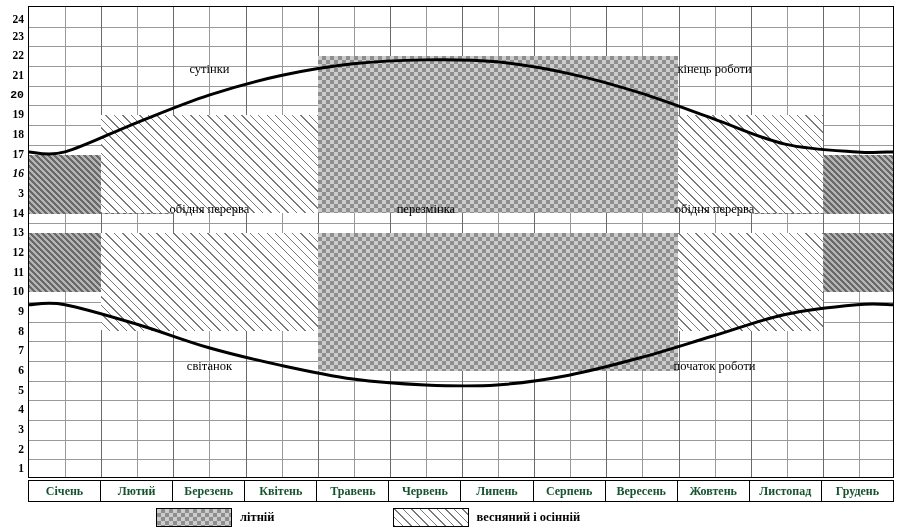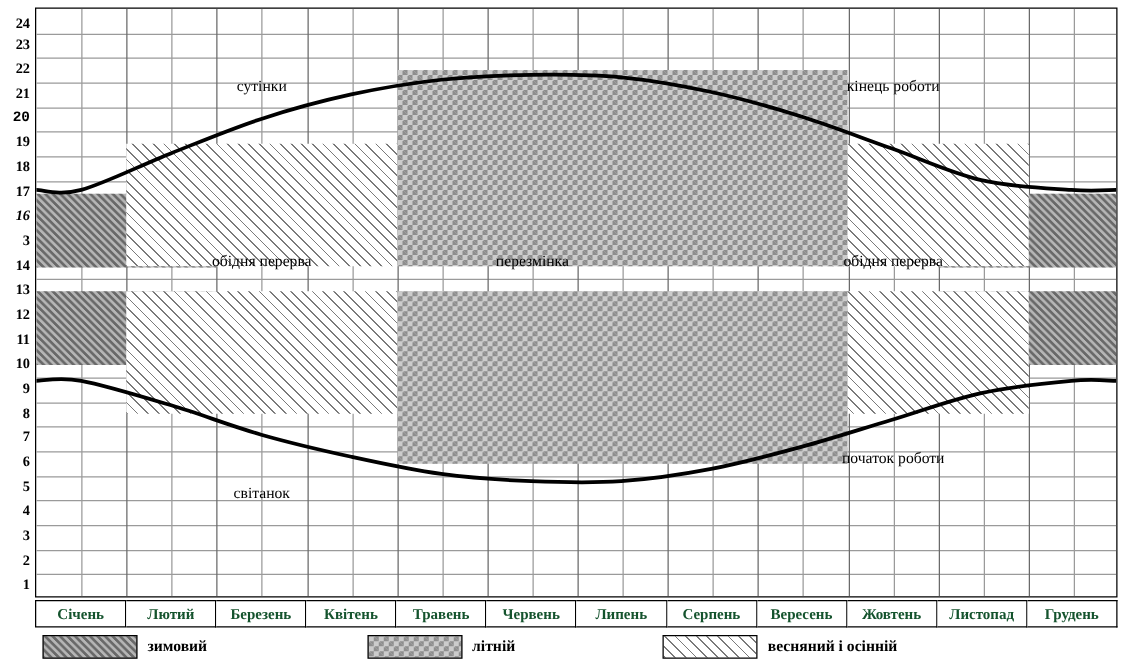--- a/index.html
+++ b/index.html
@@ -255,45 +255,41 @@
     <svg class="curves" id="curves" viewBox="0 0 866 472" preserveAspectRatio="none">
         <path d="M 0.00 145.53 C 6.01 145.53, 18.04 150.45, 36.08 145.53 C 54.13 140.62, 84.19 125.54, 108.25 116.03 C 132.31 106.53, 156.36 96.37, 180.42 88.50 C 204.47 80.63, 228.53 74.08, 252.58 68.83 C 276.64 63.59, 300.69 59.66, 324.75 57.03 C 348.81 54.41, 372.86 53.43, 396.92 53.10 C 420.97 52.77, 445.03 52.77, 469.08 55.07 C 493.14 57.36, 517.19 61.62, 541.25 66.87 C 565.31 72.11, 589.36 78.99, 613.42 86.53 C 637.47 94.07, 661.53 103.58, 685.58 112.10 C 709.64 120.62, 733.69 132.09, 757.75 137.67 C 781.81 143.24, 811.88 144.22, 829.92 145.53 C 847.96 146.84, 859.99 145.53, 866.00 145.53" fill="none" stroke="#000000" stroke-width="3" stroke-linecap="round"></path>
         <path d="M 0.00 298.93 C 6.01 298.93, 18.04 295.66, 36.08 298.93 C 54.13 302.21, 84.19 311.39, 108.25 318.60 C 132.31 325.81, 156.36 335.32, 180.42 342.20 C 204.47 349.08, 228.53 354.66, 252.58 359.90 C 276.64 365.14, 300.69 370.39, 324.75 373.67 C 348.81 376.94, 372.86 378.58, 396.92 379.57 C 420.97 380.55, 445.03 381.21, 469.08 379.57 C 493.14 377.93, 517.19 374.32, 541.25 369.73 C 565.31 365.14, 589.36 358.59, 613.42 352.03 C 637.47 345.48, 661.53 337.61, 685.58 330.40 C 709.64 323.19, 733.69 314.01, 757.75 308.77 C 781.81 303.52, 811.88 300.57, 829.92 298.93 C 847.96 297.29, 859.99 298.93, 866.00 298.93" fill="none" stroke="#000000" stroke-width="3" stroke-linecap="round"></path>
       </svg>
     <div id="annot-layer">
         <div class="annot" style="left: 180.417px; top: 54.9333px; transform: translateX(-50%);">сутінки</div>
         <div class="annot" style="left: 685.583px; top: 54.9333px; transform: translateX(-50%);">кінець роботи</div>
         <div class="annot" style="left: 180.417px; top: 194.567px; transform: translateX(-50%);">обідня перерва</div>
         <div class="annot" style="left: 396.917px; top: 194.567px; transform: translateX(-50%);">перезмінка</div>
         <div class="annot" style="left: 685.583px; top: 194.567px; transform: translateX(-50%);">обідня перерва</div>
-        <div class="annot" style="left: 180.417px; top: 351.9px; transform: translateX(-50%); margin-top: 28px;">світанок</div>
+        <div class="annot" style="left: 180.417px; top: 351.9px; transform: translateX(-50%);">світанок</div>
         <div class="annot" style="left: 685.583px; top: 351.9px; transform: translateX(-50%);">початок роботи</div>
       </div>
   </div>
 
   <div class="months" id="months-axis">
       <div class="month-cell">Січень</div>
       <div class="month-cell">Лютий</div>
       <div class="month-cell">Березень</div>
       <div class="month-cell">Квітень</div>
       <div class="month-cell">Травень</div>
       <div class="month-cell">Червень</div>
       <div class="month-cell">Липень</div>
       <div class="month-cell">Серпень</div>
       <div class="month-cell">Вересень</div>
       <div class="month-cell">Жовтень</div>
       <div class="month-cell">Листопад</div>
       <div class="month-cell">Грудень</div>
     </div>
 
   <div class="legend">
-    <div class="legend-item lg1">
-      <div class="legend-swatch pat-winter"></div>
-      <div class="legend-label">зимовий</div>
-    </div>
     <div class="legend-item lg3">
       <div class="legend-swatch pat-summer"></div>
       <div class="legend-label">літній</div>
     </div>
     <div class="legend-item lg2">
       <div class="legend-swatch pat-spring"></div>
       <div class="legend-label">весняний і осінній</div>
     </div>
   </div>
 

